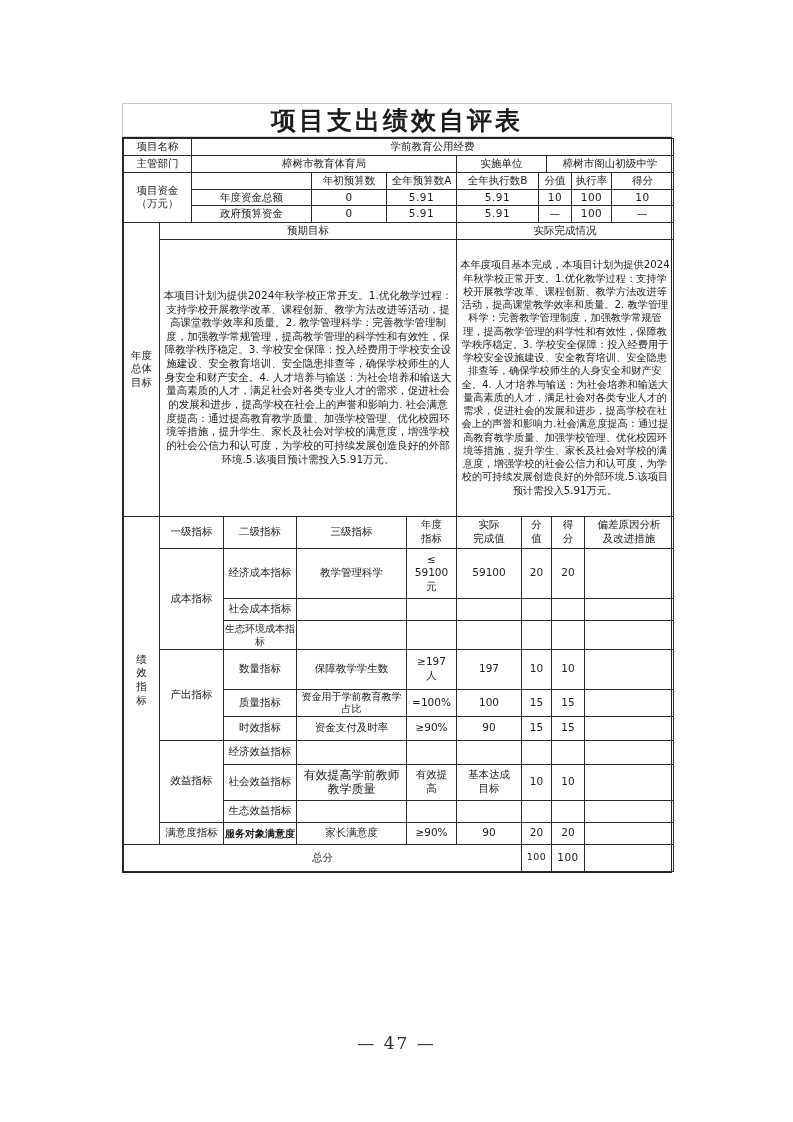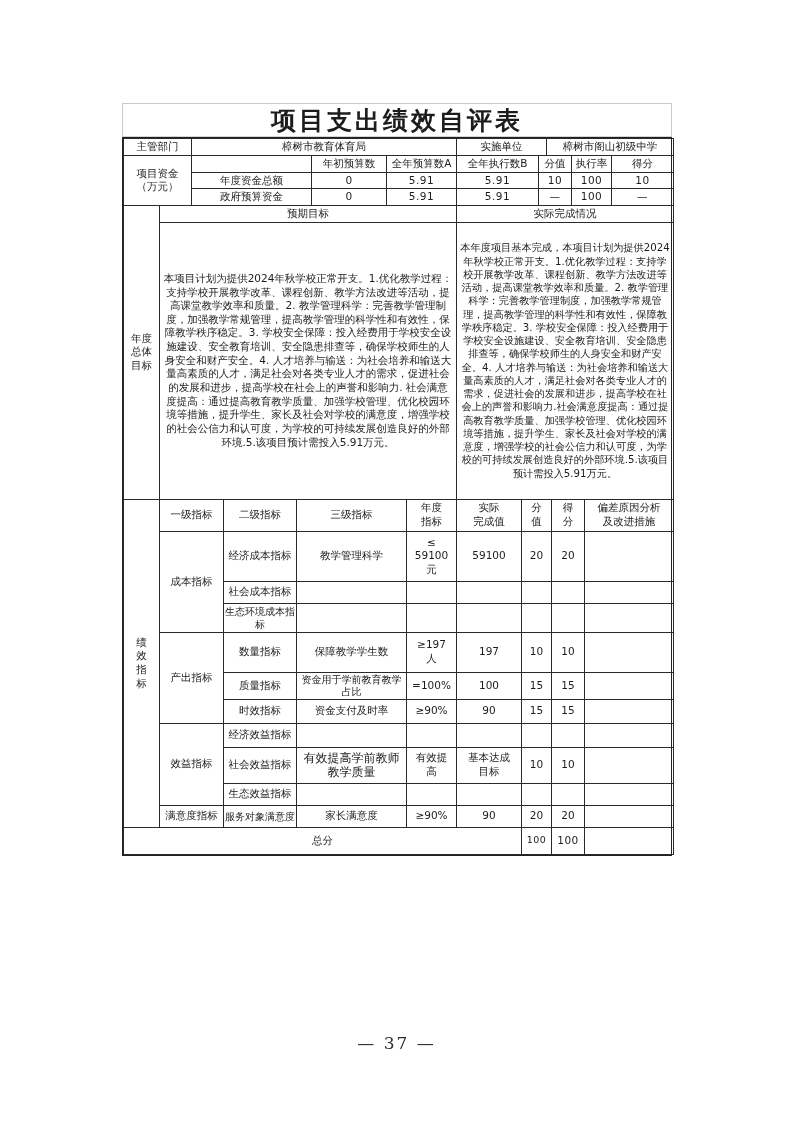--- a/index.html
+++ b/index.html
@@ -56,20 +56,24 @@
     <div class="tbody-wrap">
 
       <table class="t">
         <colgroup>
             <col style="width:68px">
             <col style="width:265px">
             <col style="width:90px">
             <col style="width:127px">
           </colgroup>
         <tbody>
+            <tr style="height:17px">
+          <td>项目名称</td>
+          <td colspan="3">学前教育公用经费</td>
+        </tr>
         <tr style="height:17px">
           <td>主管部门</td>
           <td>樟树市教育体育局</td>
           <td>实施单位</td>
           <td>樟树市阁山初级中学</td>
         </tr>
       </tbody>
         </table>
 
       <table class="t">
@@ -257,35 +261,35 @@
           <td class="left"></td>
           <td></td>
           <td></td>
           <td></td>
           <td></td>
           <td></td>
         </tr>
 
         <tr style="height:22px">
           <td>满意度指标</td>
-          <td style="padding:1px 0; font-size:10px;">服务对象满意度</td>
+          <td style="padding:1px 0; font-size:10px;font-weight:bold;">服务对象满意度</td>
           <td class="left">家长满意度</td>
           <td>≥90%</td>
           <td>90</td>
           <td>20</td>
           <td>20</td>
           <td></td>
         </tr>
 
         <tr style="height:27px">
           <td colspan="6">总分</td>
           <td class="num" style="font-size:9.5px;">100</td>
           <td class="num">100</td>
           <td></td>
         </tr>
       </tbody>
         </table>
 
     </div>
   </div>
 
-  <div class="footer">— 37 —</div>
+  <div class="footer">— 47 —</div>
 </div>
 
 </body></html>

